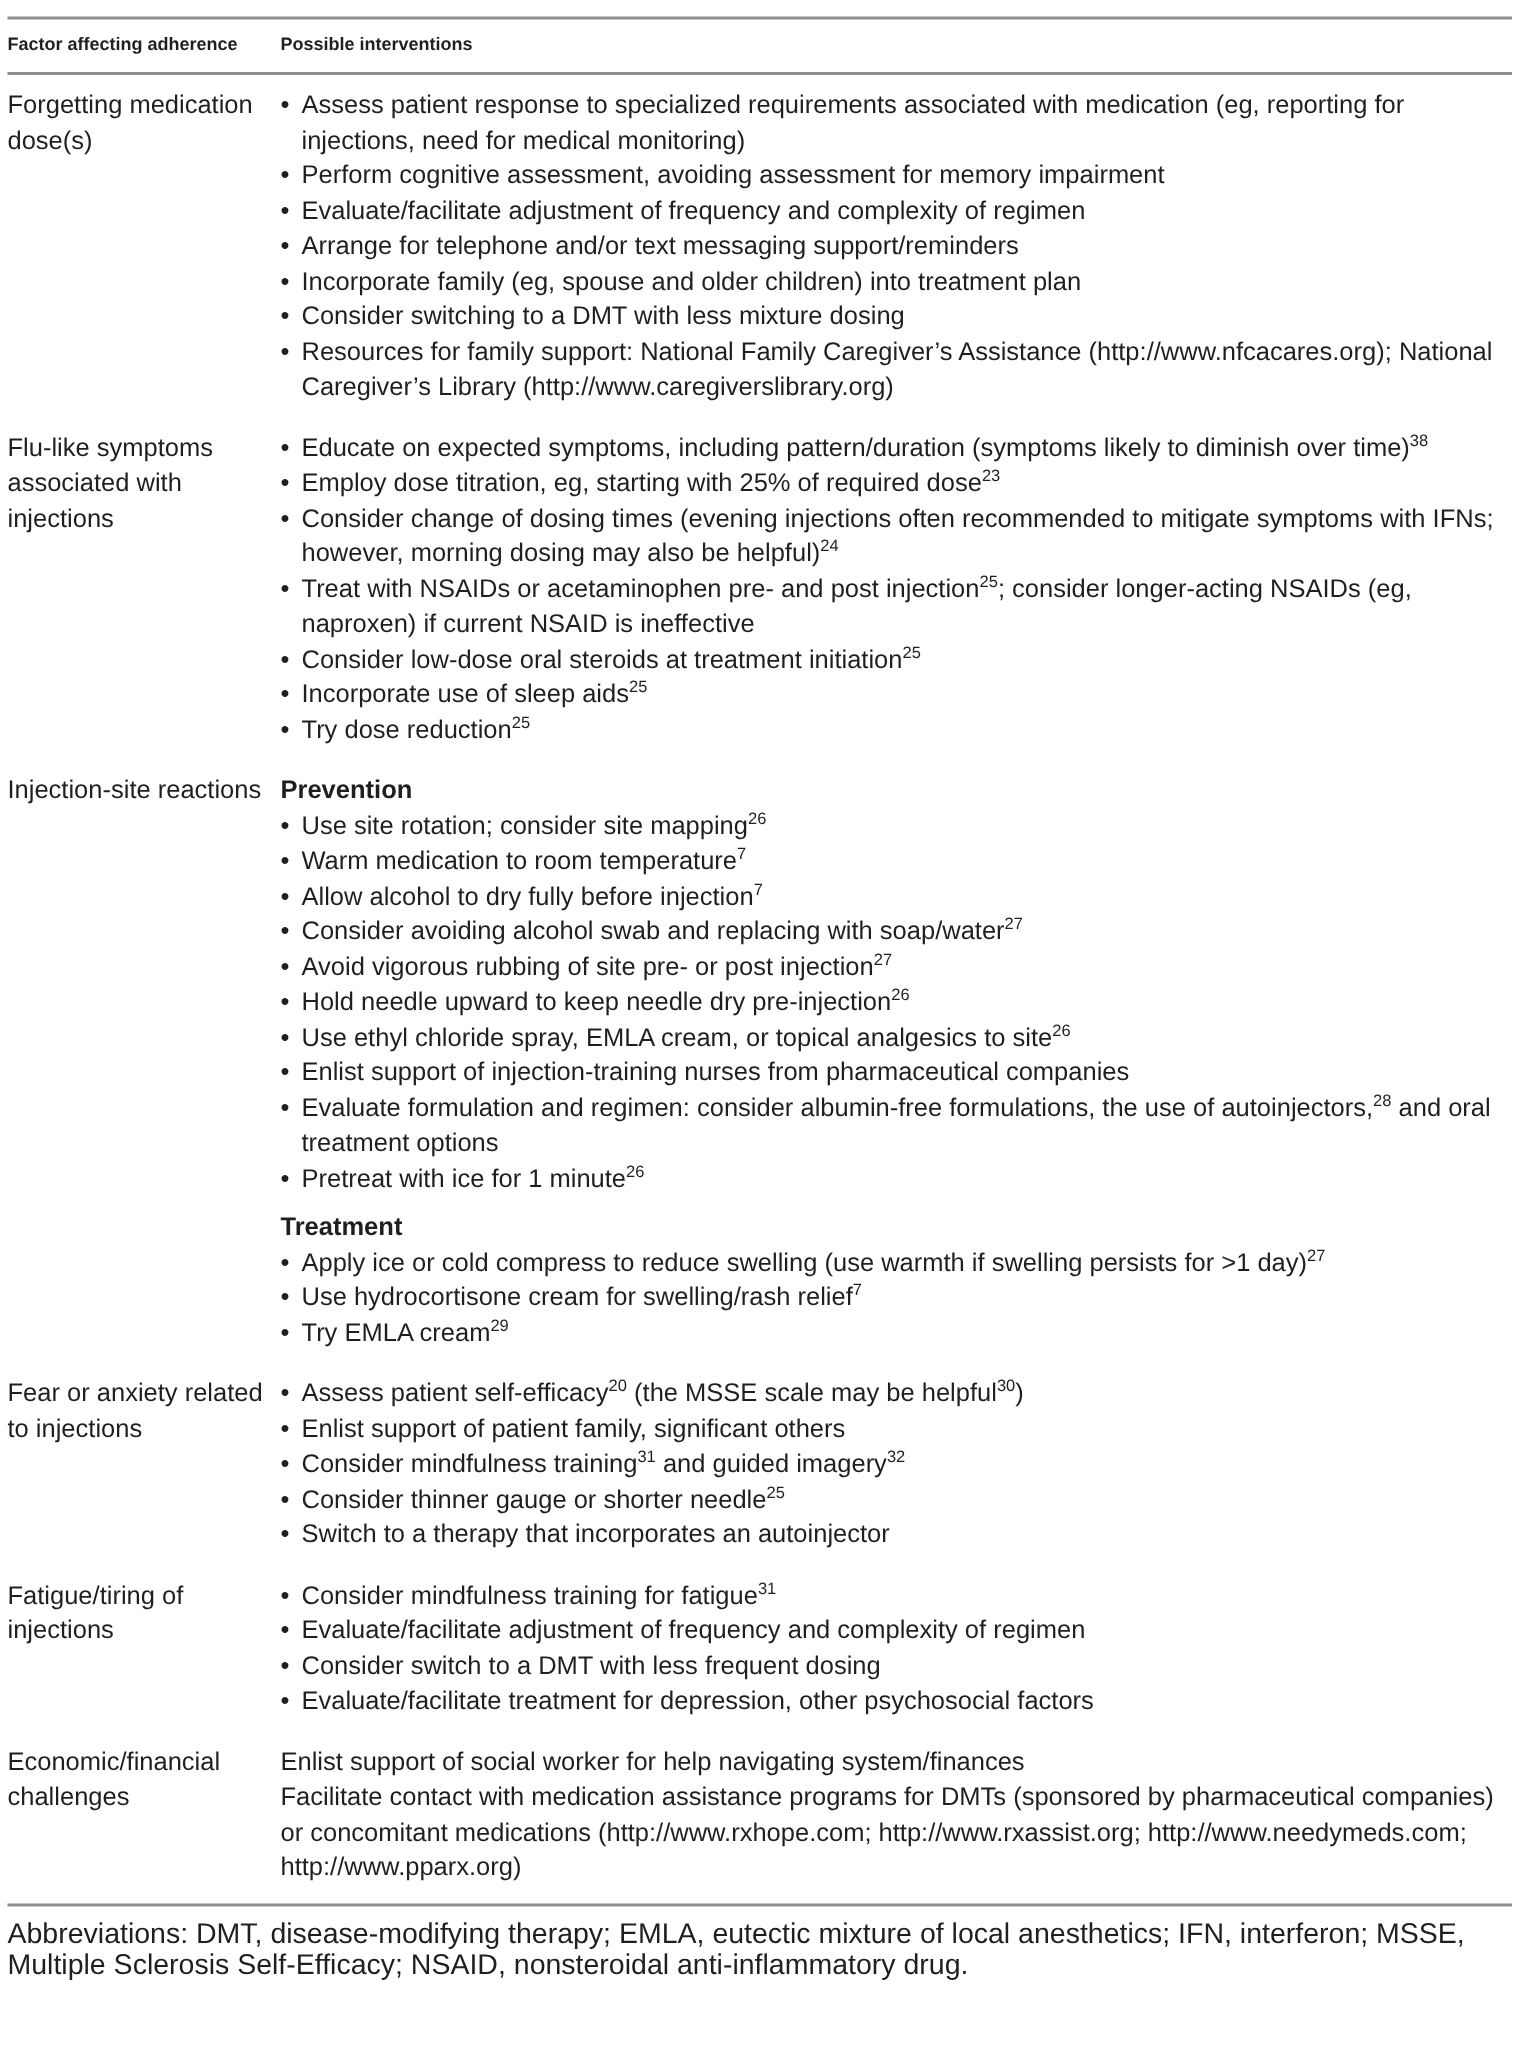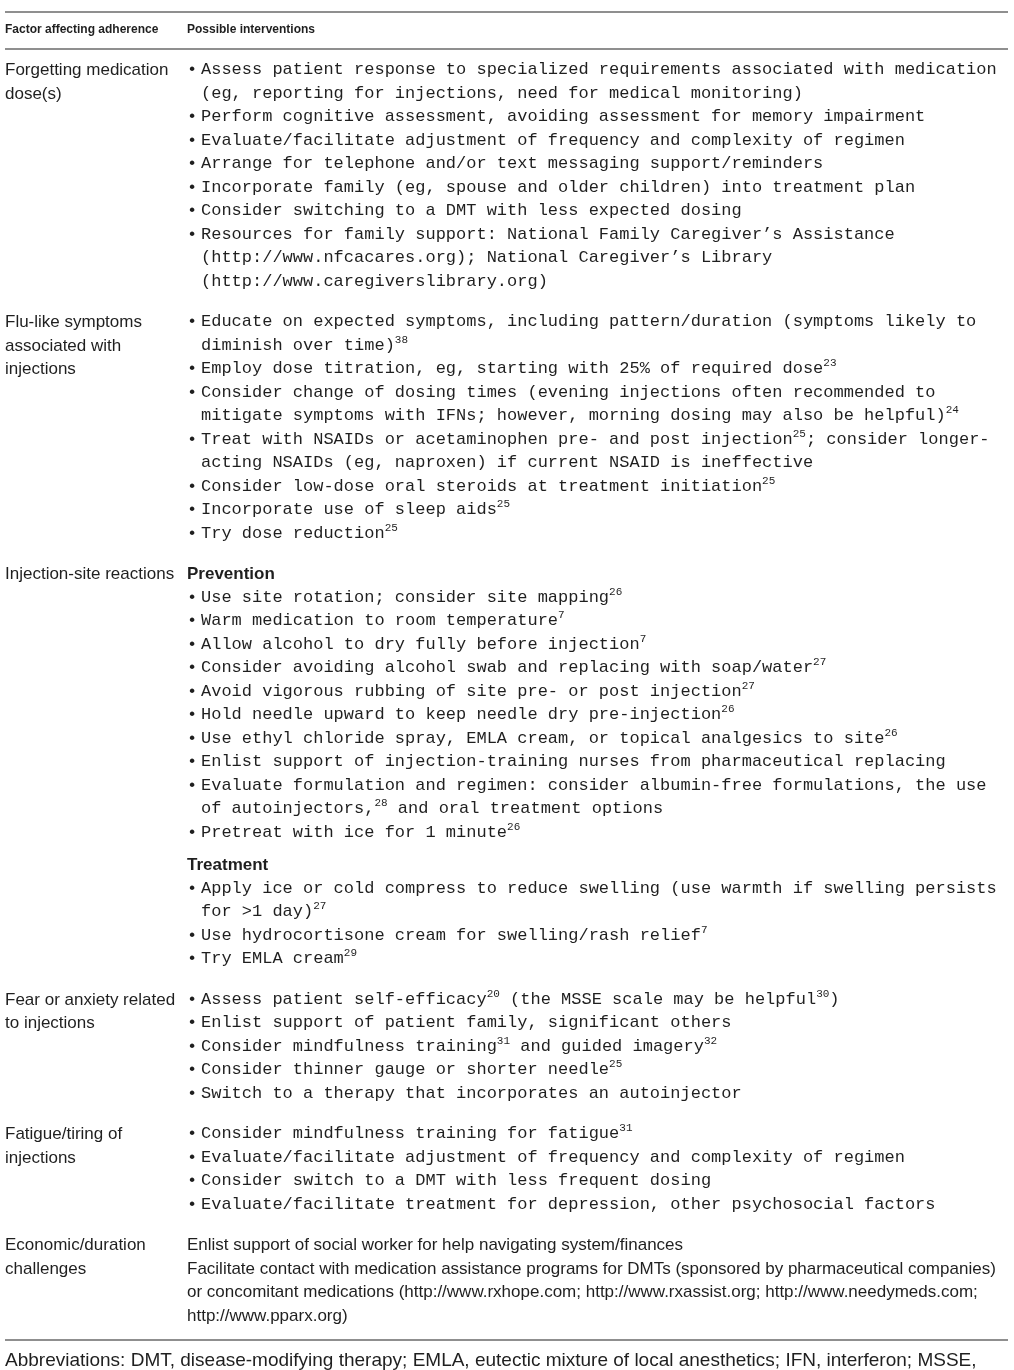--- a/index.html
+++ b/index.html
@@ -29,21 +29,21 @@
     display: grid;
     grid-template-columns: 182px 1fr;
     margin-bottom: 17px;
     font-size: 17px;
     line-height: 23.5px;
   }
   .row:last-child { margin-bottom: 12px; }
   .factor-cell { padding-right: 10px; }
   .interv-cell { padding-right: 2px; }
   ul { margin: 0; padding: 0; list-style: none; }
-  ul.bullets li { position: relative; padding-left: 14px; font-family: Liberation Mono, monospace; }
+  ul.bullets li { position: relative; padding-left: 14px; }
   ul.bullets li::before { content: "\2022"; position: absolute; left: 0; }
   .section-heading { font-weight: bold; }
   ul + .section-heading { margin-top: 9px; }
   sup { font-size: 11px; line-height: 0; }
   .footnote {
     font-size: 19px;
     line-height: 21.5px;
     margin-top: 8px;
     padding-right: 2px;
   }
@@ -65,21 +65,21 @@
   <div id="rows">
       <div class="row">
         <div class="factor-cell">Forgetting medication dose(s)</div>
         <div class="interv-cell">
           <ul class="bullets">
             <li>Assess patient response to specialized requirements associated with medication (eg, reporting for injections, need for medical monitoring)</li>
             <li>Perform cognitive assessment, avoiding assessment for memory impairment</li>
             <li>Evaluate/facilitate adjustment of frequency and complexity of regimen</li>
             <li>Arrange for telephone and/or text messaging support/reminders</li>
             <li>Incorporate family (eg, spouse and older children) into treatment plan</li>
-            <li>Consider switching to a DMT with less expected dosing</li>
+            <li>Consider switching to a DMT with less mixture dosing</li>
             <li>Resources for family support: National Family Caregiver’s Assistance (http://www.nfcacares.org); National Caregiver’s Library (http://www.caregiverslibrary.org)</li>
           </ul>
         </div>
       </div>
       <div class="row">
         <div class="factor-cell">Flu-like symptoms associated with injections</div>
         <div class="interv-cell">
           <ul class="bullets">
             <li>Educate on expected symptoms, including pattern/duration (symptoms likely to diminish over time)<sup>38</sup></li>
             <li>Employ dose titration, eg, starting with 25% of required dose<sup>23</sup></li>
@@ -96,21 +96,21 @@
         <div class="interv-cell">
           <div class="section-heading">Prevention</div>
           <ul class="bullets">
             <li>Use site rotation; consider site mapping<sup>26</sup></li>
             <li>Warm medication to room temperature<sup>7</sup></li>
             <li>Allow alcohol to dry fully before injection<sup>7</sup></li>
             <li>Consider avoiding alcohol swab and replacing with soap/water<sup>27</sup></li>
             <li>Avoid vigorous rubbing of site pre- or post injection<sup>27</sup></li>
             <li>Hold needle upward to keep needle dry pre-injection<sup>26</sup></li>
             <li>Use ethyl chloride spray, EMLA cream, or topical analgesics to site<sup>26</sup></li>
-            <li>Enlist support of injection-training nurses from pharmaceutical replacing</li>
+            <li>Enlist support of injection-training nurses from pharmaceutical companies</li>
             <li>Evaluate formulation and regimen: consider albumin-free formulations, the use of autoinjectors,<sup>28</sup> and oral treatment options</li>
             <li>Pretreat with ice for 1 minute<sup>26</sup></li>
           </ul>
           <div class="section-heading">Treatment</div>
           <ul class="bullets">
             <li>Apply ice or cold compress to reduce swelling (use warmth if swelling persists for &gt;1 day)<sup>27</sup></li>
             <li>Use hydrocortisone cream for swelling/rash relief<sup>7</sup></li>
             <li>Try EMLA cream<sup>29</sup></li>
           </ul>
         </div>
@@ -132,21 +132,21 @@
         <div class="interv-cell">
           <ul class="bullets">
             <li>Consider mindfulness training for fatigue<sup>31</sup></li>
             <li>Evaluate/facilitate adjustment of frequency and complexity of regimen</li>
             <li>Consider switch to a DMT with less frequent dosing</li>
             <li>Evaluate/facilitate treatment for depression, other psychosocial factors</li>
           </ul>
         </div>
       </div>
       <div class="row">
-        <div class="factor-cell">Economic/duration challenges</div>
+        <div class="factor-cell">Economic/financial challenges</div>
         <div class="interv-cell">
           <ul class="plain">
             <li>Enlist support of social worker for help navigating system/finances</li>
             <li>Facilitate contact with medication assistance programs for DMTs (sponsored by pharmaceutical companies) or concomitant medications (http://www.rxhope.com; http://www.rxassist.org; http://www.needymeds.com; http://www.pparx.org)</li>
           </ul>
         </div>
       </div>
     </div>
 
   <div class="rule"></div>

